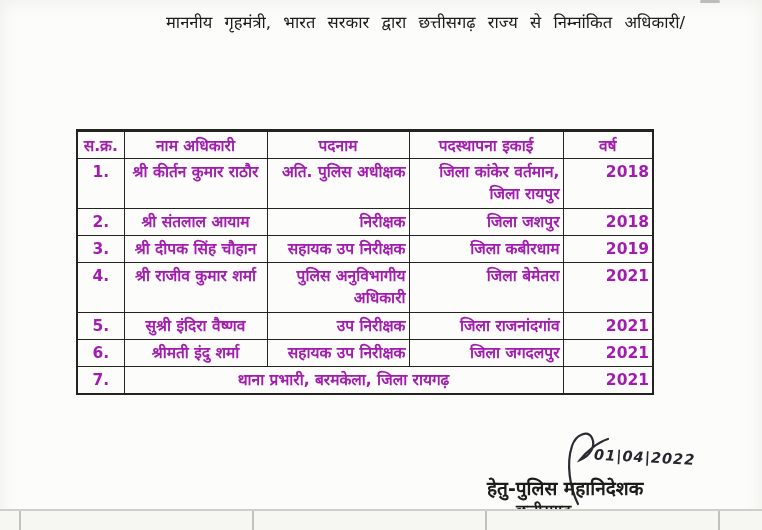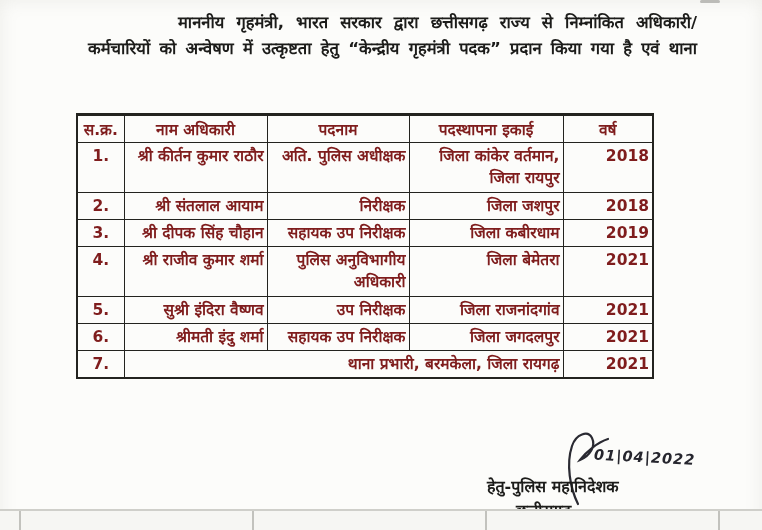--- a/index.html
+++ b/index.html
@@ -3,64 +3,63 @@
 <meta charset="utf-8">
 <style>
   html,body{margin:0;padding:0;background:#e8e8e4;}
   .page{
     position:relative;width:762px;height:530px;margin:0 auto;
     background:#fcfcfa;overflow:hidden;color:#1c1c1a;
     font-family:"DejaVu Sans",sans-serif;
     box-shadow:inset 0 0 18px rgba(120,120,110,.12);
   }
   
-  .para{position:absolute;left:88px;width:609px;font-size:16.5px;font-weight:700;}
+  .para{position:absolute;left:76px;width:609px;font-size:16.5px;font-weight:400;}
   .para .pline{text-align:justify;text-align-last:justify;white-space:normal;}
   .para .pline.last{text-align:left;text-align-last:left;}
   .para .pline.indent{text-indent:90px;}
   .para1{top:10px;line-height:26px;}
   .para2{top:360px;line-height:23.5px;}
   
   table.award{
-    position:absolute;left:76px;top:113px;width:576px;
+    position:absolute;left:76px;top:129px;width:576px;
     border-collapse:collapse;table-layout:fixed;
-    font-size:15.5px;font-weight:600;color:#7f1d1d;
+    font-size:15.5px;font-weight:600;color:#a21caf;
   }
   table.award,table.award th,table.award td{border:1.7px solid #23231f;}
   table.award{border-top-width:3px;border-left-width:2px;border-right-width:2px;border-bottom-width:2px;}
   table.award th{font-weight:700;padding:2px 2px;text-align:center;vertical-align:middle;}
   table.award td{padding:2px 3px;vertical-align:top;text-align:right;line-height:22px;}
-  table.award td.name{text-align:right;}
+  table.award td.name{text-align:center;}
   table.award td.sno{text-align:center;}
   
   .sig-date{
     position:absolute;left:594px;top:449px;width:92px;
     font-size:14.5px;font-style:italic;font-weight:600;letter-spacing:1px;
     color:#26262e;transform:rotate(3deg);white-space:nowrap;
   }
-  .sig-line1{position:absolute;left:487px;top:475px;font-size:16px;font-weight:600;white-space:nowrap;}
+  .sig-line1{position:absolute;left:487px;top:475px;font-size:19px;font-weight:600;white-space:nowrap;}
   .sig-line2{position:absolute;left:516px;top:499px;font-size:16px;font-weight:600;white-space:nowrap;}
   .sig-scribble{position:absolute;left:556px;top:430px;width:60px;height:76px;}
   
   .corner-dash{position:absolute;left:700px;top:0;width:20px;height:3px;background:#8d8d88;opacity:.55;border-radius:2px;}
   .nextpage-line{position:absolute;left:0;top:509px;width:762px;height:2px;background:#cfcfca;}
   .nextpage-fill{position:absolute;left:0;top:511px;width:762px;height:19px;background:#f6f6f3;}
   .vtick{position:absolute;top:511px;height:19px;width:2px;background:#c2c2bd;}
   .vt1{left:19px;} .vt2{left:252px;} .vt3{left:485px;} .vt4{left:718px;}
 </style>
 </head>
 <body>
 
 <div class="page">
 
   <div class="corner-dash"></div>
 
   <div class="para para1">
     <div class="pline indent">माननीय गृहमंत्री, भारत सरकार द्वारा छत्तीसगढ़ राज्य से निम्नांकित अधिकारी/</div>
-    <div class="pline">कर्मचारियों को अन्वेषण में उत्कृष्टता हेतु “केन्द्रीय गृहमंत्री पदक” प्रदान किया गया है एवं थाना</div>
   </div>
 
   <table class="award">
     <colgroup>
       <col style="width:47px">
         <col style="width:143px">
         <col style="width:142px">
         <col style="width:154px">
         <col style="width:90px">
     </colgroup>

